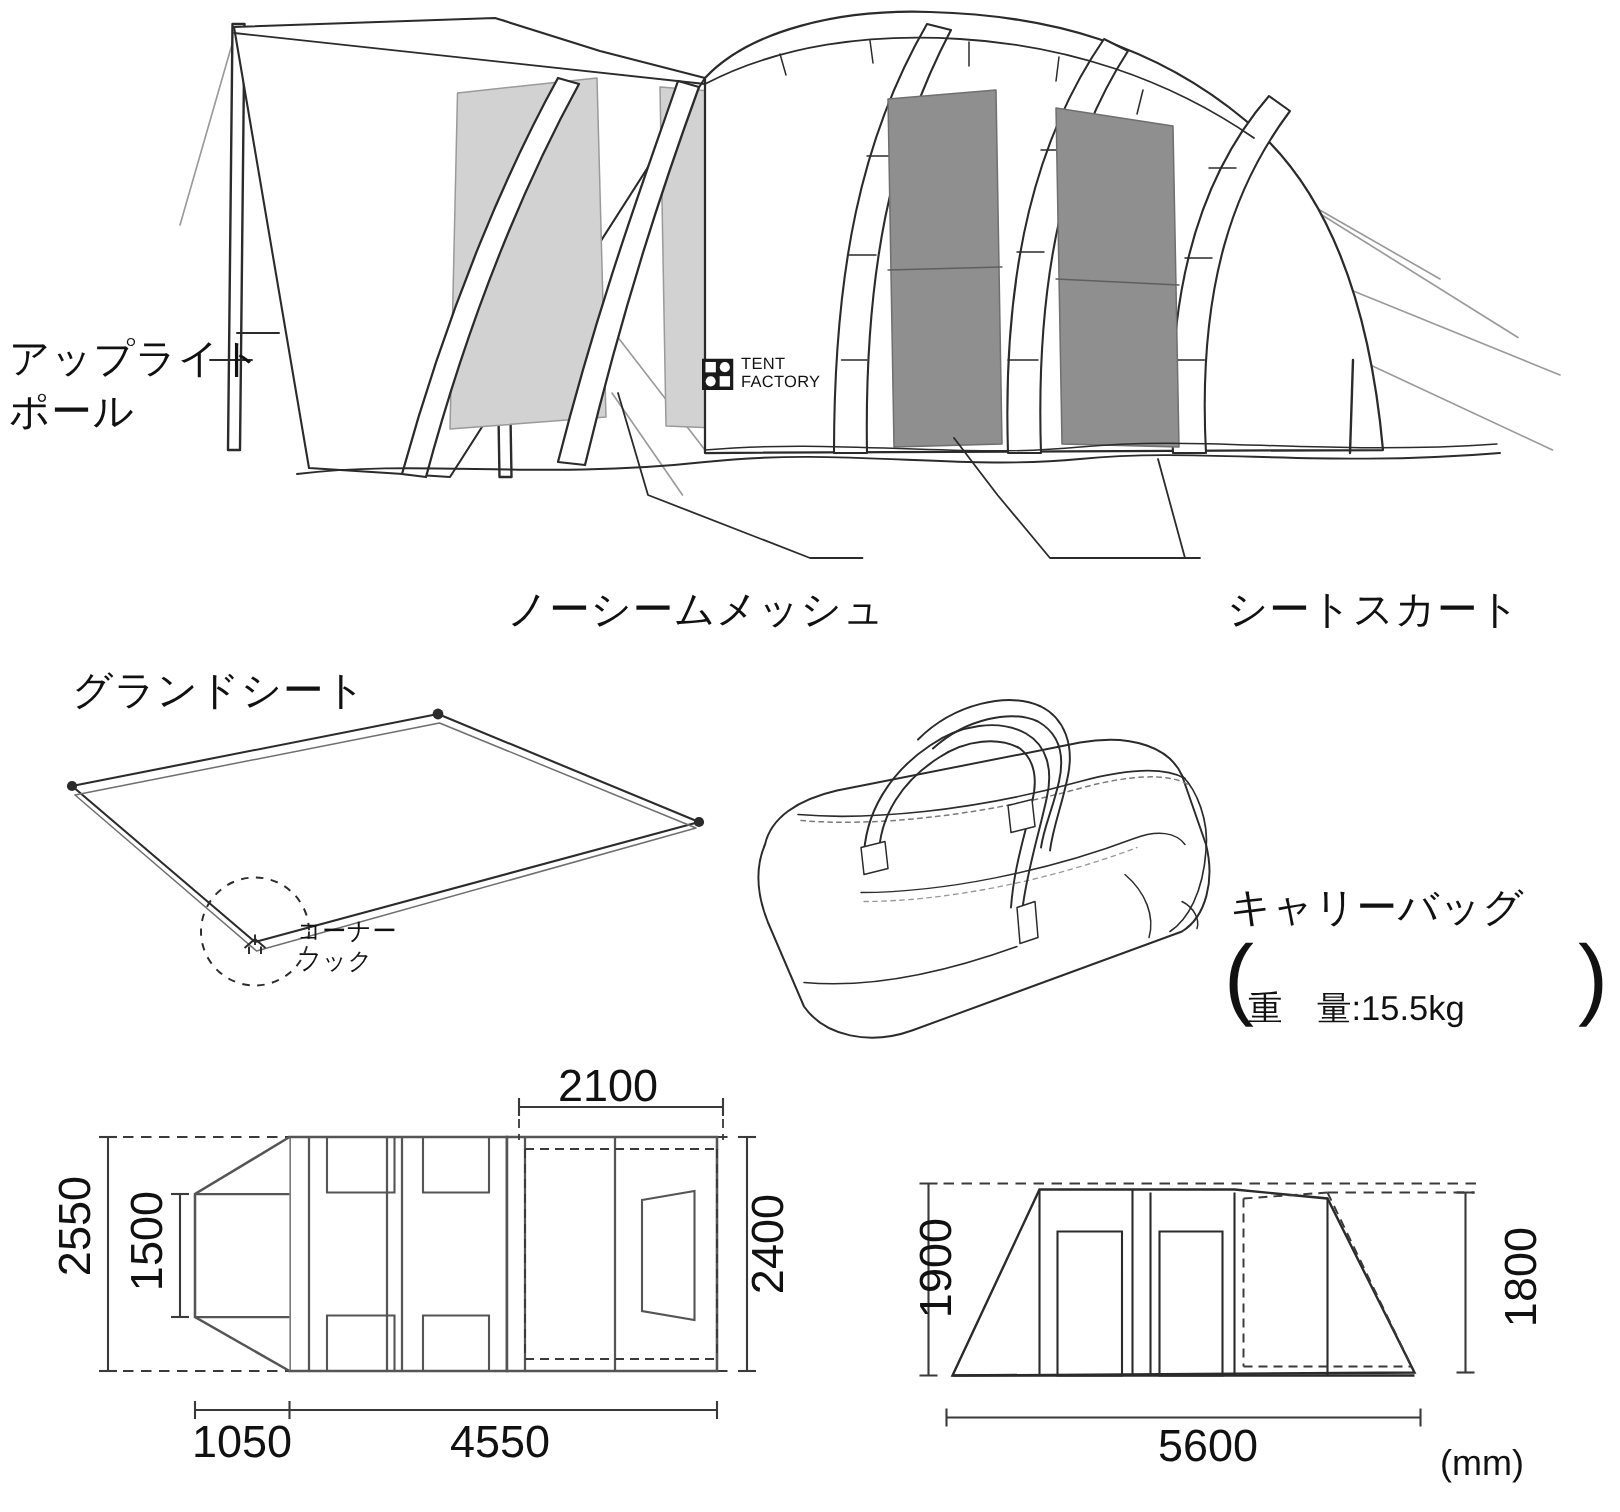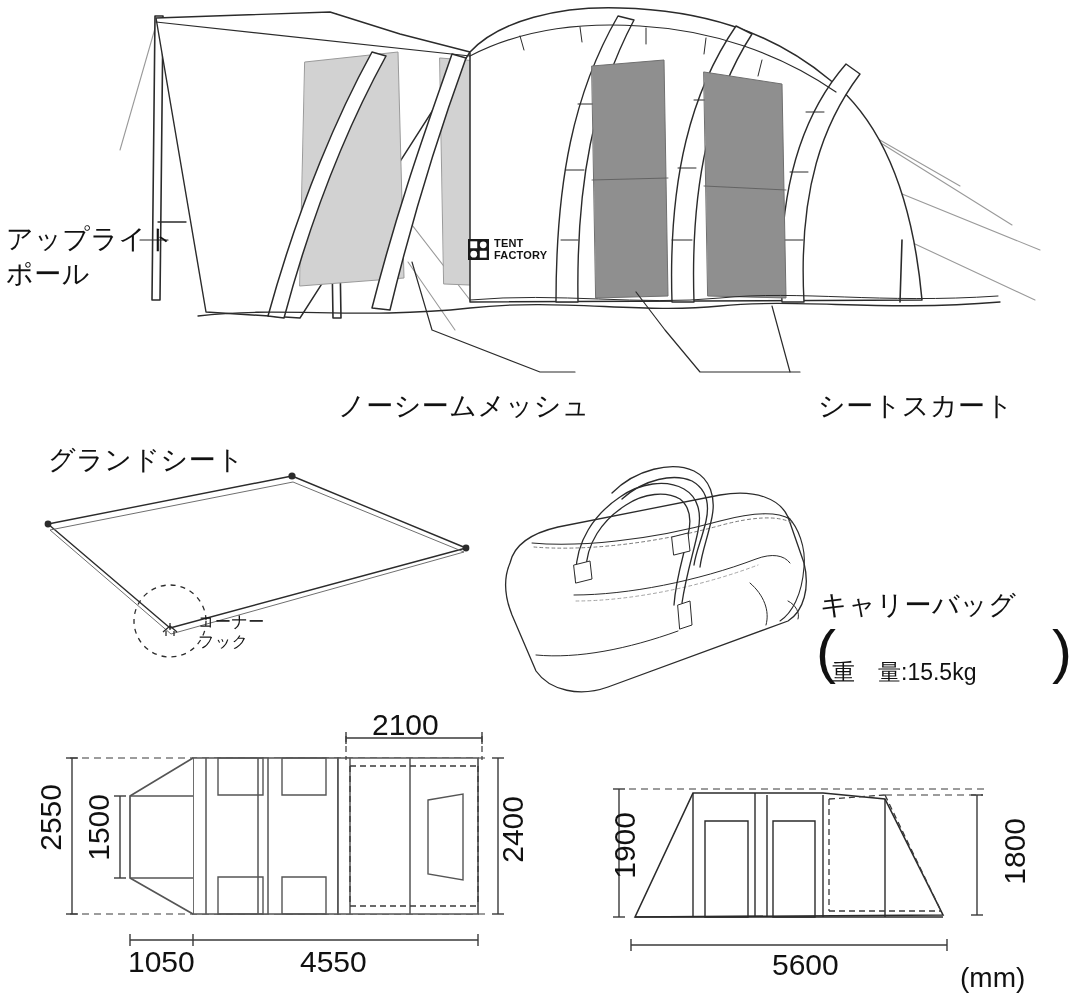--- a/index.html
+++ b/index.html
@@ -9,21 +9,21 @@
     color:#111;
   }
   .stage{position:absolute;inset:0;}
   svg{display:block;}
   .lbl{position:absolute;white-space:pre;line-height:1.28;}
   .lbl-main{font-size:27px;letter-spacing:.5px;}
   .lbl-mid{font-size:16px;letter-spacing:.5px;}
   .dim{position:absolute;font-size:30px;letter-spacing:0px;}
   .rot{writing-mode:vertical-rl;text-orientation:sideways;transform:rotate(180deg);}
   .bag-spec{position:absolute;font-size:23px;line-height:1.22;white-space:pre;}
-  .unit{position:absolute;font-size:28px;}
+  .unit{position:absolute;font-size:24px;}
   .paren{position:absolute;font-size:60px;font-weight:300;line-height:1;}
 </style>
 </head>
 <body>
 
 <div class="stage">
 
   <svg width="1080" height="440" viewBox="0 0 1080 440" style="position:absolute;left:0;top:0;">
     <g fill="none" stroke="#2b2b2b" stroke-width="1.5" stroke-linejoin="round" stroke-linecap="round">
 
@@ -119,21 +119,21 @@
   <div class="lbl lbl-main" style="left:818px;top:389px;">シートスカート</div>
 
   <div style="position:absolute;left:468px;top:238px;display:flex;align-items:center;gap:5px;">
     <svg width="21" height="21" viewBox="0 0 20 20">
       <rect x="0" y="0" width="20" height="20" fill="#1a1a1a"></rect>
       <rect x="2.2" y="2.2" width="6.6" height="6.6" fill="#ffffff"></rect>
       <rect x="11.2" y="11.2" width="6.6" height="6.6" fill="#ffffff"></rect>
       <circle cx="14.5" cy="5.5" r="3.2" fill="#ffffff"></circle>
       <circle cx="5.5" cy="14.5" r="3.2" fill="#ffffff"></circle>
     </svg>
-    <div style="font-size:11px;font-weight:bold;line-height:1.08;letter-spacing:.2px;">
+    <div style="font-size:11px;font-weight:normal;line-height:1.08;letter-spacing:.2px;">
       <div>TENT</div>
       <div>FACTORY</div>
     </div>
   </div>
 
   <div class="lbl lbl-main" style="left:48px;top:443px;">グランドシート</div>
 
   <svg width="470" height="220" viewBox="0 0 470 220" style="position:absolute;left:20px;top:460px;">
     <g fill="none" stroke="#2b2b2b" stroke-width="1.4" stroke-linejoin="round">
       <path d="M28 64 L272 16 L446 88 L150 168 Z" fill="#ffffff"></path>

